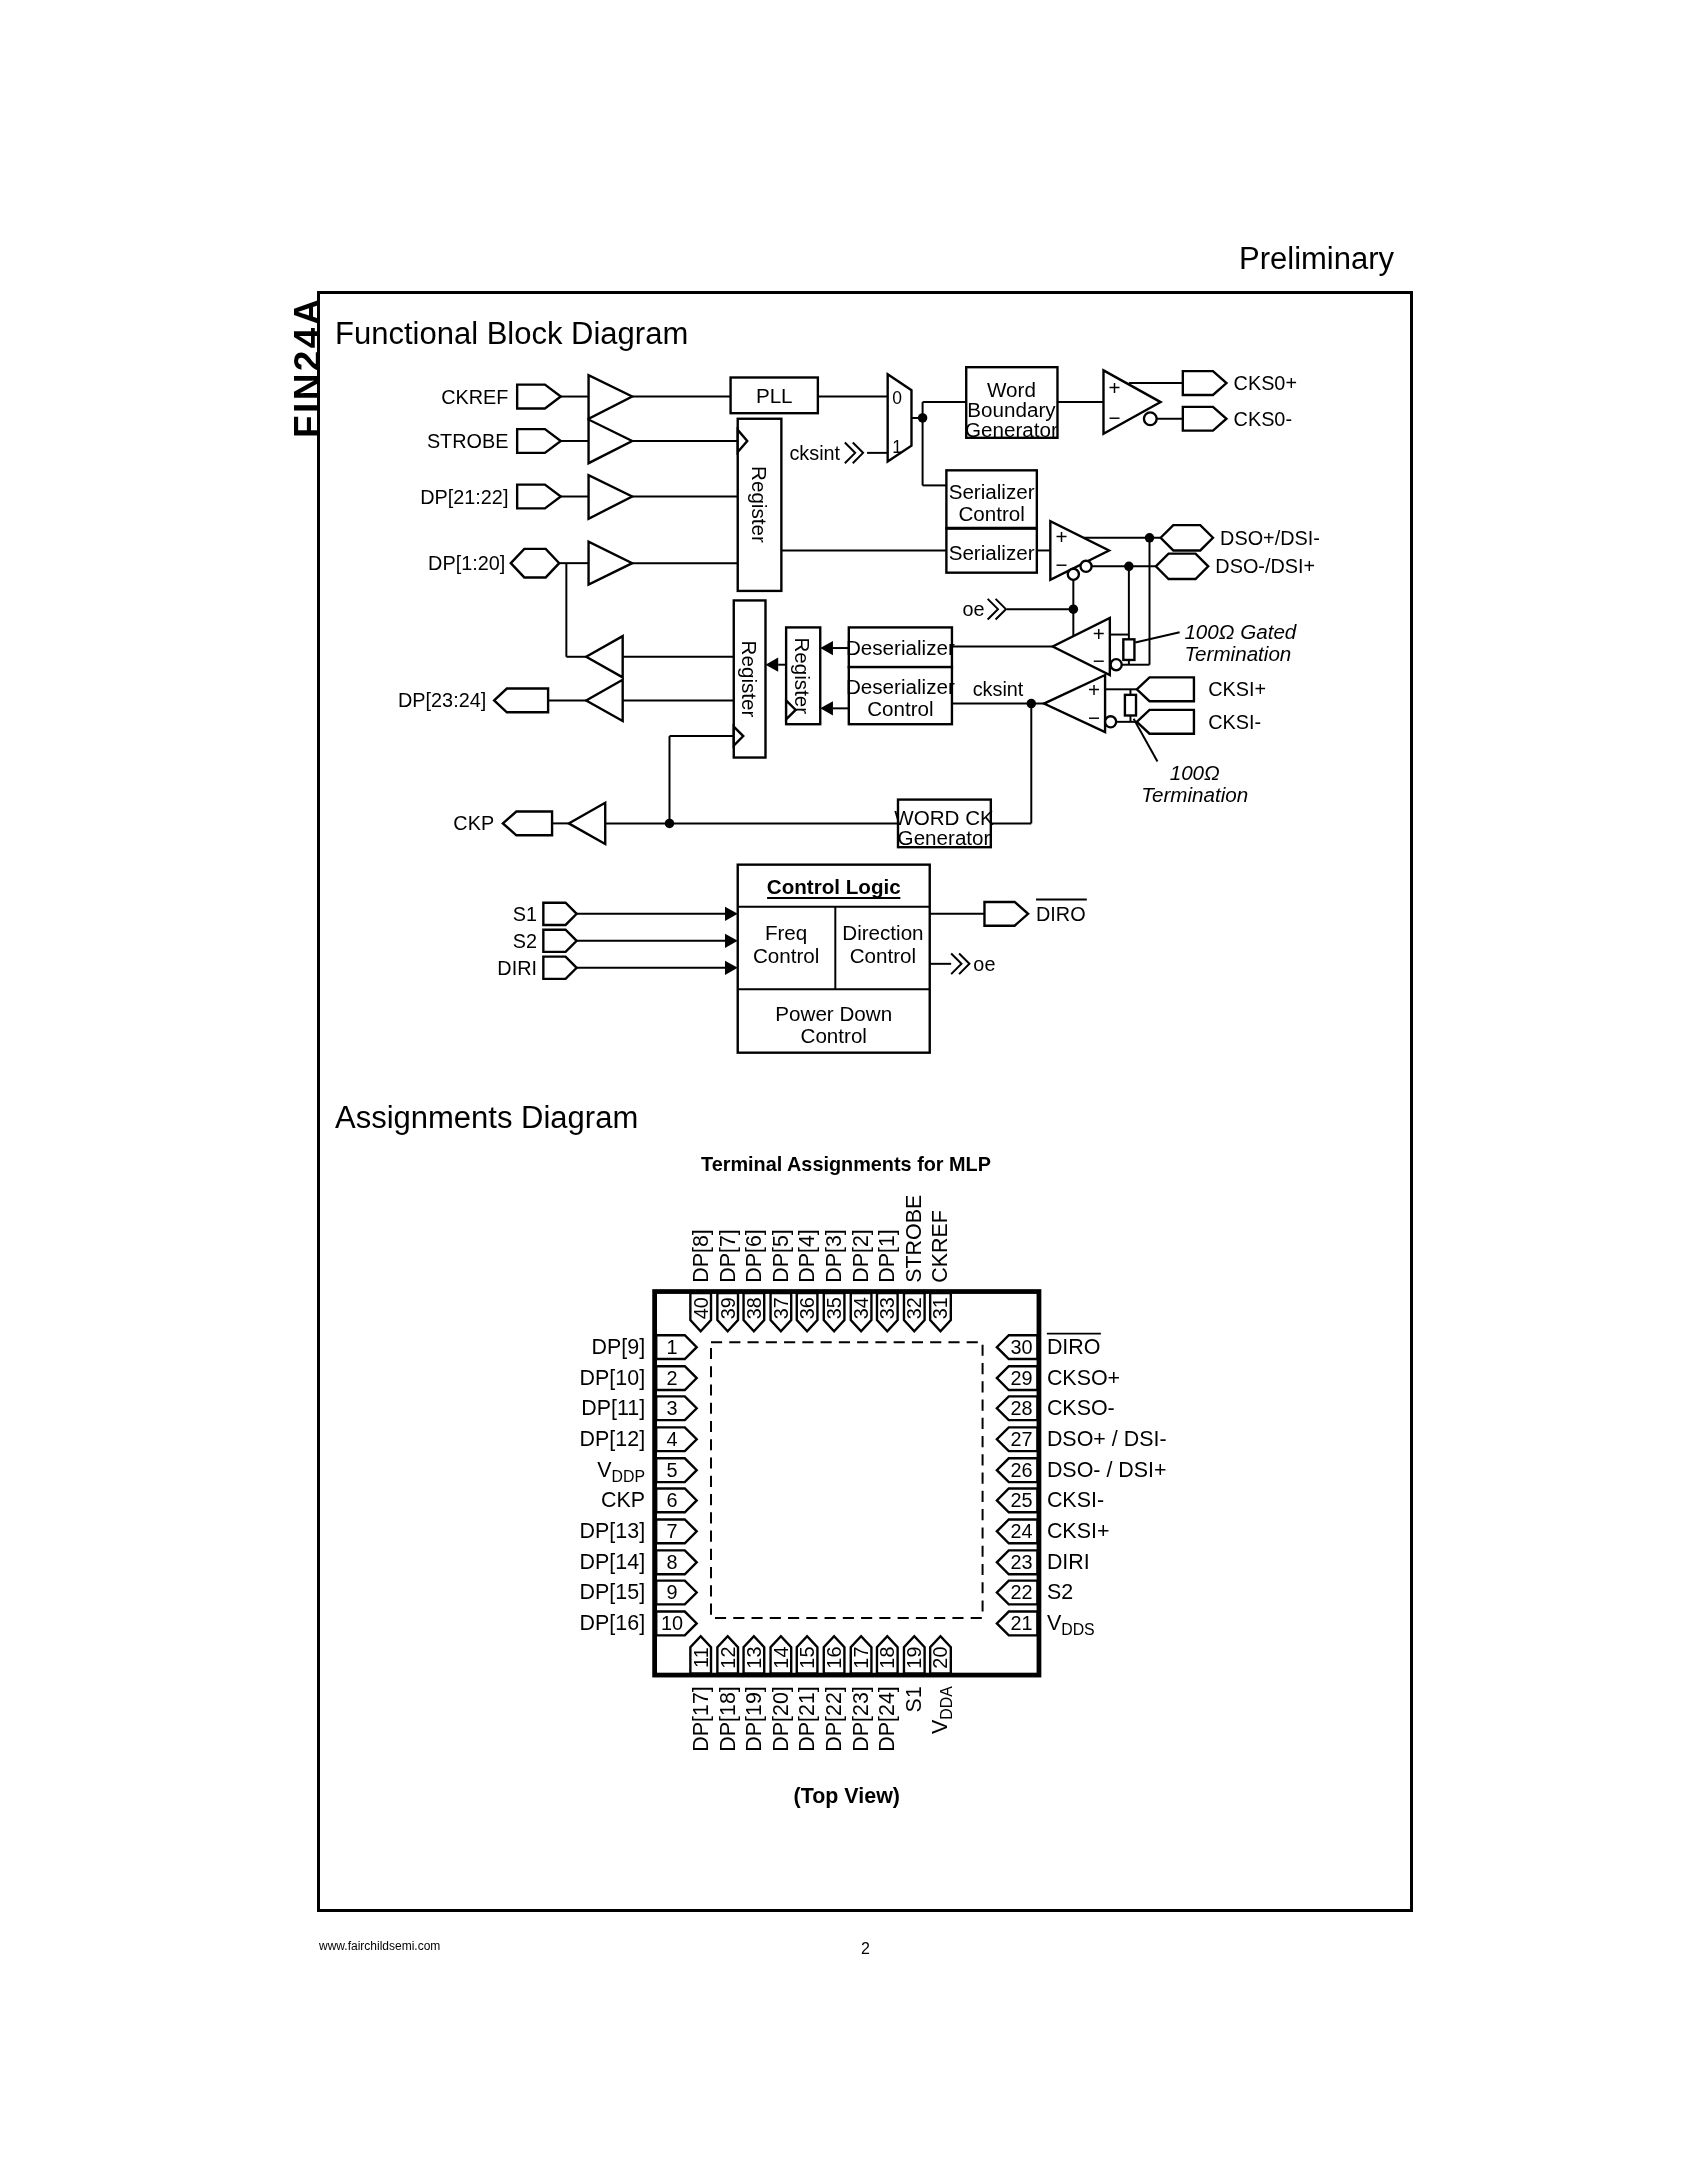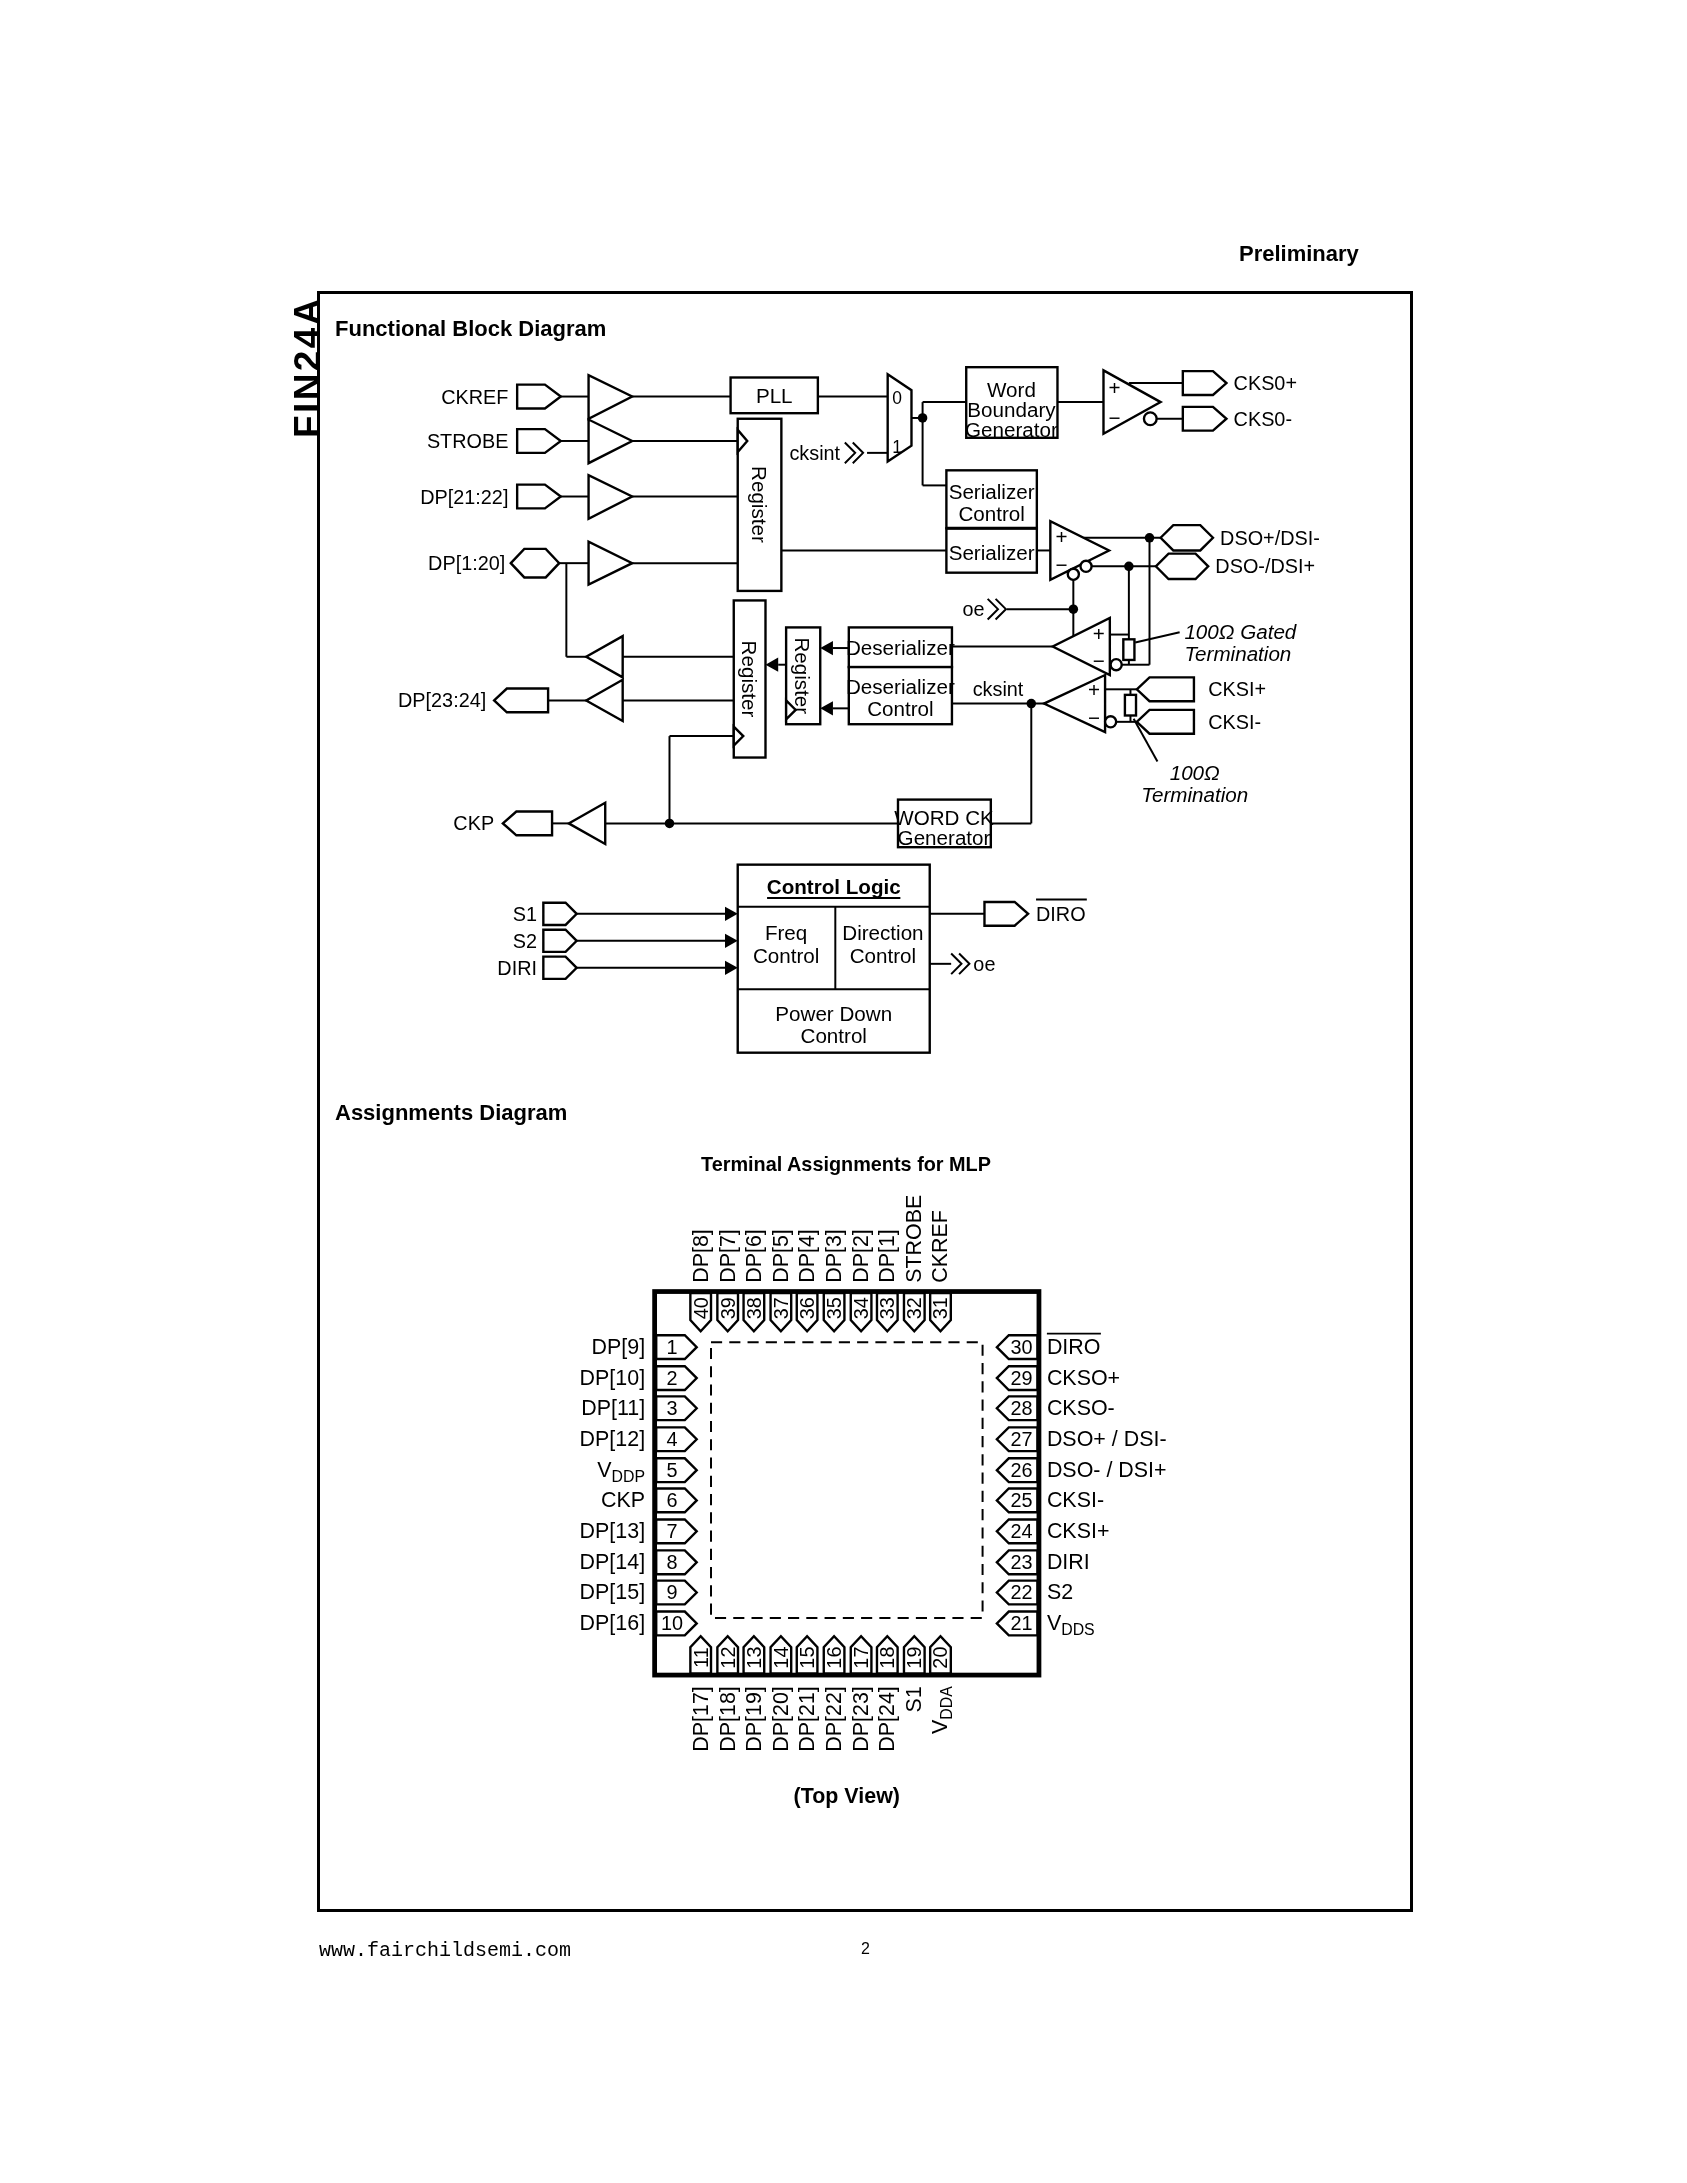--- a/index.html
+++ b/index.html
@@ -1,26 +1,26 @@
 <!DOCTYPE html>
 <html style="font-size:12.7px"><head>
 <meta charset="utf-8">
 <style>
   html,body{margin:0;padding:0;}
   body{width:1687px;height:2183px;background:#fff;position:relative;
        font-family:"Liberation Sans",sans-serif;color:#000;}
   .abs{position:absolute;}
   #border-box{left:317px;top:291px;width:1096px;height:1621px;border:3.2px solid #000;box-sizing:border-box;}
-  .h1{font-size:22px;font-weight:bold;white-space:nowrap;}
+  .h1{font-size:31px;font-weight:normal;white-space:nowrap;}
   #preliminary{left:1239px;top:241px;}
   #fbd-title{left:335px;top:316px;}
   #cd-title{left:335px;top:1100px;}
   #fin24a{left:287px;top:438px;transform-origin:0 0;transform:rotate(-90deg);
           font-size:37px;font-weight:bold;letter-spacing:2.4px;white-space:nowrap;}
-  #footer-url{left:319px;top:1939px;font-size:20px;font-family:Liberation Mono, monospace;}
+  #footer-url{left:319px;top:1939px;font-size:12px;}
   #footer-page{left:861px;top:1940px;font-size:16px;}
   svg{position:absolute;overflow:visible;}
   svg text{fill:#000;}
   .w{stroke:#000;stroke-width:2.5;fill:none;}
   .w4{stroke:#000;stroke-width:4;fill:none;}
   .bx{stroke:#000;stroke-width:3;fill:#fff;}
   .pin{stroke:#000;stroke-width:3;fill:#fff;}
   .pkg{stroke:#000;stroke-width:6;fill:#fff;}
   .dash{stroke:#000;stroke-width:2.5;fill:none;stroke-dasharray:14 9;}
   .dot{fill:#000;stroke:none;}

